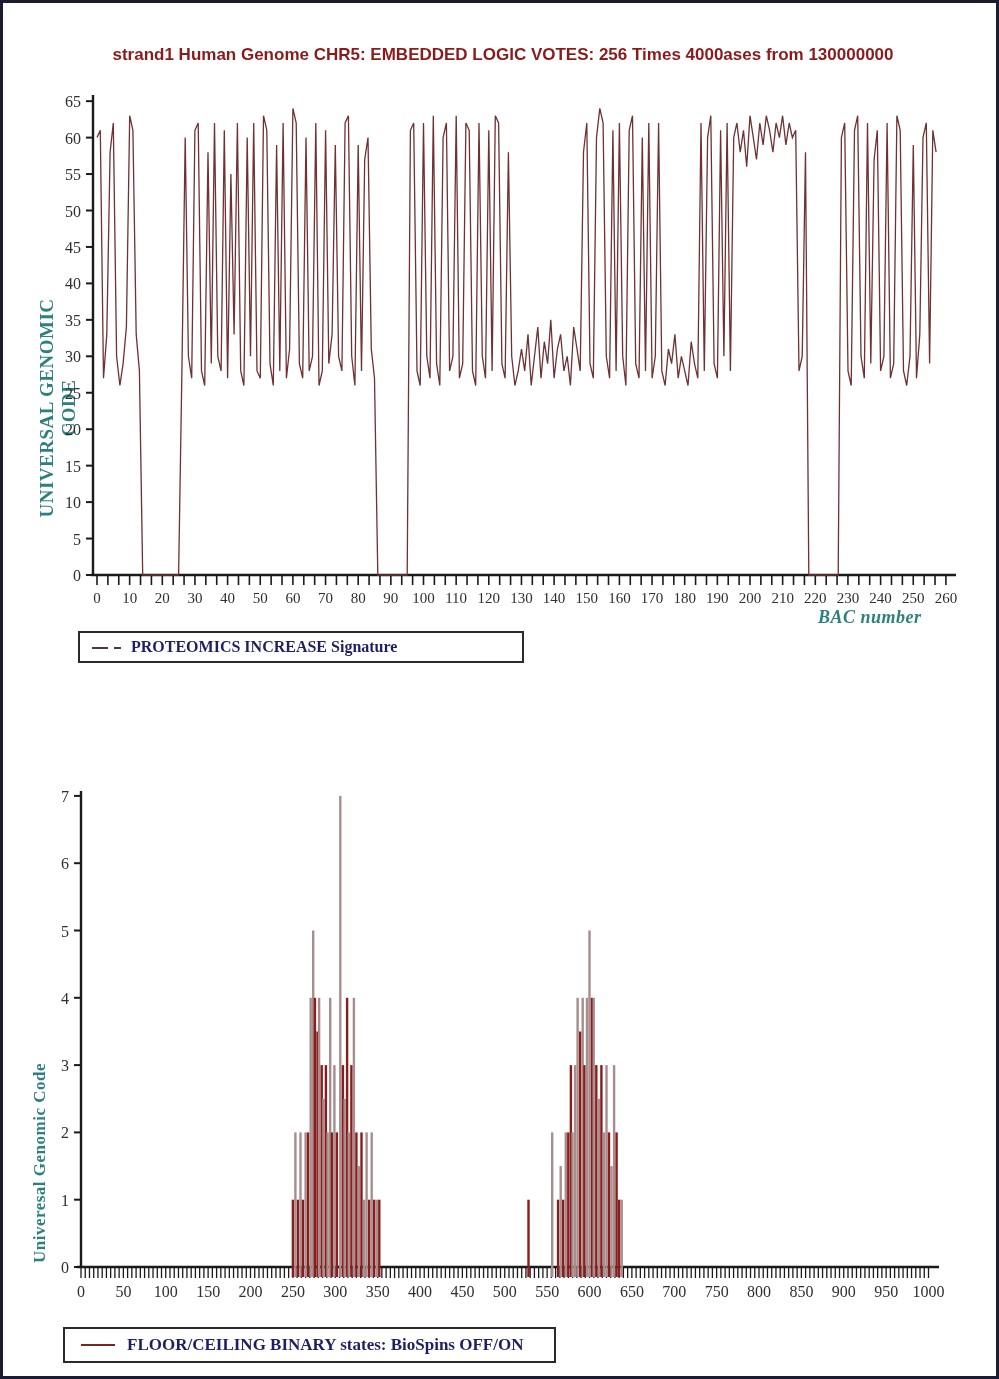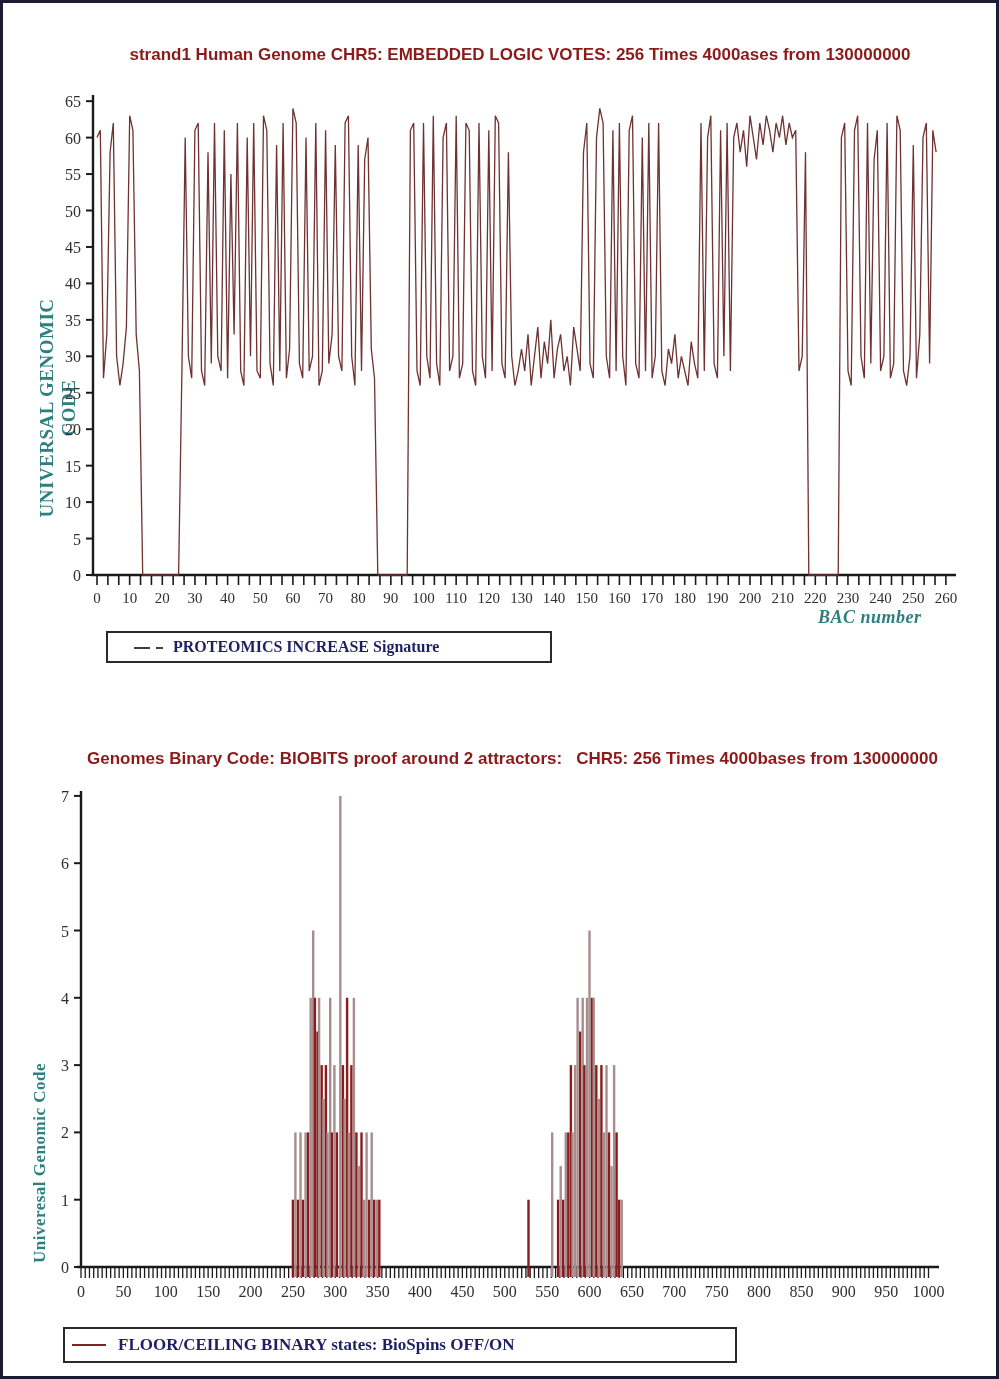--- a/index.html
+++ b/index.html
@@ -12,21 +12,21 @@
     overflow:hidden;
     font-family:"Liberation Sans",sans-serif;
   }
   .chart-title{
     position:absolute;
     color:#8b1a1a;
     font-family:"Liberation Sans",sans-serif;
     font-weight:bold;
     font-size:17px;
   }
-  #title1{left:77px;top:42px;width:880px;text-align:center;}
+  #title1{left:60px;top:42px;width:880px;text-align:center;}
   #title2{left:84px;top:746px;width:912px;white-space:pre;overflow:hidden;}
   .teal-label{
     position:absolute;
     color:#2e8080;
     font-family:"Liberation Serif",serif;
     font-weight:bold;
     letter-spacing:0.5px;
   }
   #ylabel1{
     left:-95px;top:393px;width:280px;height:24px;
@@ -43,22 +43,22 @@
   svg.chart{position:absolute;left:0;}
   #c1{top:88px;}
   #c2{top:782px;}
   .legend-box{
     position:absolute;
     border:2px solid #2a2a2a;
     background:#ffffff;
     display:flex;align-items:center;
     box-sizing:border-box;
   }
-  #legend1{left:75px;top:628px;width:446px;height:32px;padding-left:26px;margin-left:28px;}
-  #legend2{left:60px;top:1324px;width:674px;height:36px;padding-left:7px;}
+  #legend1{left:75px;top:628px;width:446px;height:32px;padding-left:12px;}
+  #legend2{left:60px;top:1324px;width:493px;height:36px;padding-left:16px;}
   .legend-text{
     color:#1f1f66;
     font-family:"Liberation Serif",serif;
     font-weight:bold;
   }
   #legend1 .legend-text{font-size:16px;margin-left:10px;}
   #legend2 .legend-text{font-size:17px;margin-left:12px;}
   .dash{display:inline-block;height:0;border-top:2px solid #4a3a3a;vertical-align:middle;}
   .dash-long{width:16px;margin-right:6px;}
   .dash-short{width:7px;}
@@ -219,21 +219,20 @@
 
   <div id="xlabel1" class="teal-label">BAC number</div>
 
   <div id="legend1" class="legend-box">
     <span>
       <span class="dash dash-long"></span><span class="dash dash-short"></span>
     </span>
     <span class="legend-text">PROTEOMICS INCREASE Signature</span>
   </div>
 
-  <div id="title2" class="chart-title">Genomes Binary Code: BIOBITS proof around 2 attractors:   CHR5: 256 Times 4000bases from 130000000</div>
 
   <div id="ylabel2" class="teal-label">Univeresal Genomic Code</div>
 
   <svg id="c2" class="chart" width="999" height="545">
       <g>
         <line x1="71" y1="482" x2="78" y2="482" stroke="#1a1a1a" stroke-width="2"></line>
         <text x="66" y="488" text-anchor="end" font-size="16" font-family="&quot;Liberation Serif&quot;,serif" fill="#2f2f2f">0</text>
         <line x1="71" y1="414.7" x2="78" y2="414.7" stroke="#1a1a1a" stroke-width="2"></line>
         <text x="66" y="420.7" text-anchor="end" font-size="16" font-family="&quot;Liberation Serif&quot;,serif" fill="#2f2f2f">1</text>
         <line x1="71" y1="347.4" x2="78" y2="347.4" stroke="#1a1a1a" stroke-width="2"></line>

